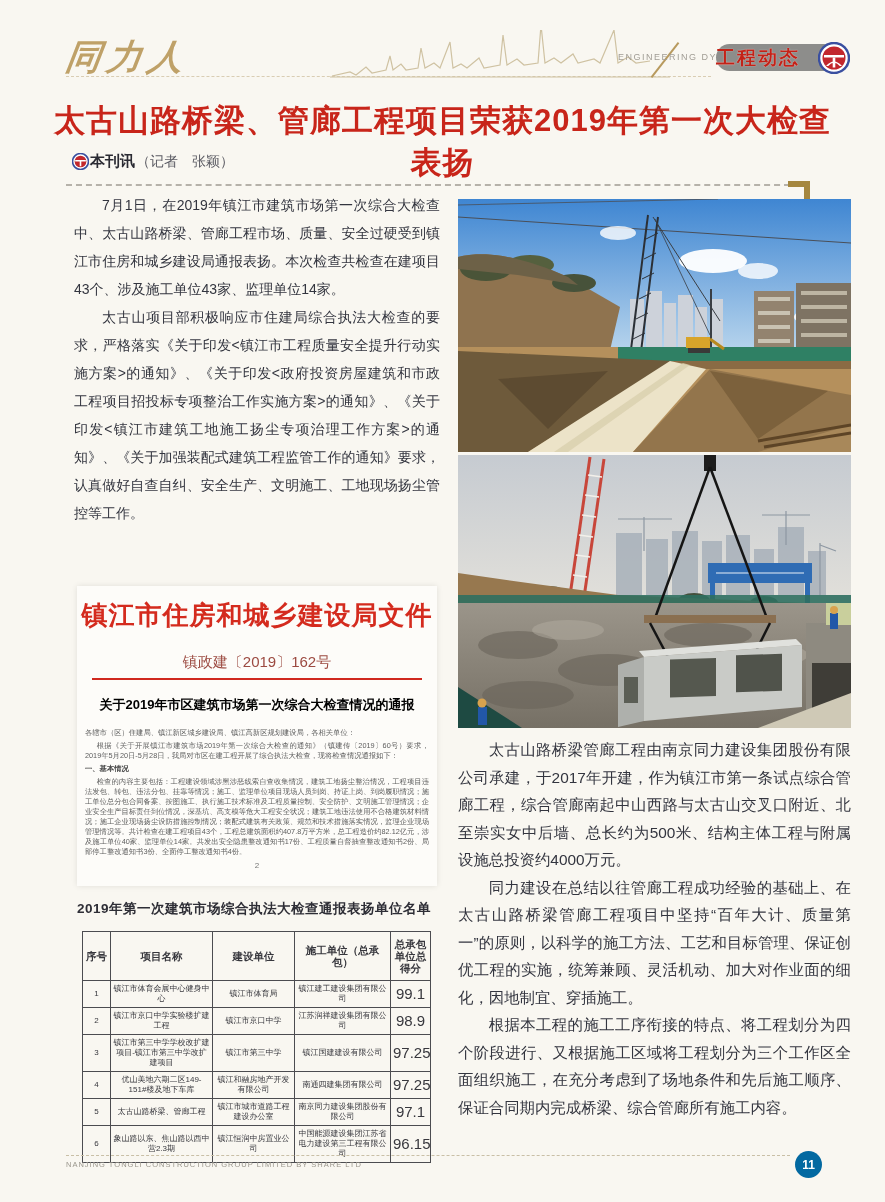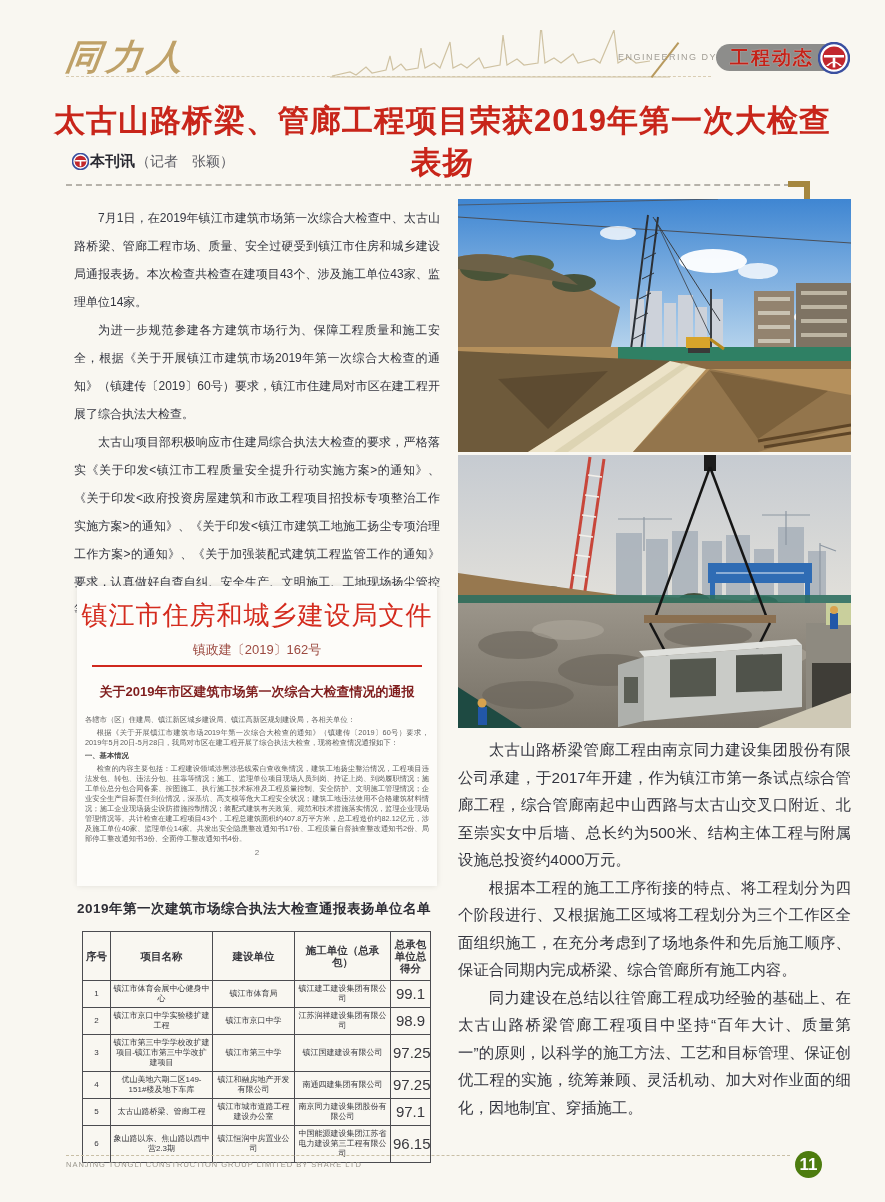--- a/index.html
+++ b/index.html
@@ -6,47 +6,47 @@
   .page{position:relative;width:885px;height:1202px;margin:0 auto;background:#f9f7f1;overflow:hidden;
         font-family:"Liberation Sans", sans-serif;color:#33353d;}
   
   .logo{position:absolute;left:66px;top:34px;font-family:"DejaVu Serif", serif;font-style:italic;
         font-weight:bold;font-size:35px;color:#bfa168;transform:skewX(-8deg);letter-spacing:6px;}
   .header-rule{position:absolute;left:66px;top:76px;width:645px;border-top:1px dashed #d9cdb3;}
   .skyline{position:absolute;left:330px;top:30px;width:340px;height:48px;}
   .diag-line{position:absolute;left:664px;top:38px;width:2px;height:44px;background:#b89a5e;transform:rotate(38deg);}
   .section-en{position:absolute;left:618px;top:52px;font-size:9px;color:#a19d95;letter-spacing:1.5px;}
   .badge{position:absolute;left:716px;top:44px;width:112px;height:27px;background:#8d8d8b;
-         border-radius:14px 4px 4px 14px;display:flex;align-items:center;justify-content:center;}
+         border-radius:14px 4px 4px 14px;display:flex;align-items:center;justify-content:flex-start;}
   .badge-label{font-size:19px;font-weight:bold;color:#c32218;letter-spacing:2px;text-shadow:0 0 1px #f5f5f5;}
   .badge-logo{position:absolute;left:818px;top:42px;width:32px;height:32px;}
   
   .article-title{position:absolute;left:40px;top:100px;width:805px;text-align:center;font-size:31px;
                  font-weight:bold;color:#c8251a;letter-spacing:1px;}
   .byline{position:absolute;left:72px;top:152px;display:flex;align-items:center;gap:1px;}
   .byline-logo{width:17px;height:17px;}
   .byline-source{font-size:15px;font-weight:bold;color:#2b2b33;}
   .byline-reporter{font-size:14px;color:#5c5c64;}
   .title-divider{position:absolute;left:66px;top:184px;width:734px;border-top:2px dashed #b6b2aa;}
   .corner-bracket-h{position:absolute;left:788px;top:181px;width:22px;height:6px;background:#a5873f;}
   .corner-bracket-v{position:absolute;left:804px;top:181px;width:6px;height:18px;background:#a5873f;}
   
-  .col-left{position:absolute;left:74px;top:204px;width:366px;font-size:12px;line-height:28px;
+  .col-left{position:absolute;left:74px;top:191px;width:366px;font-size:14px;line-height:28px;
             text-align:justify;color:#33353f;}
   .col-left p,.col-right p{margin:0;text-indent:2em;}
   .col-right{position:absolute;left:458px;top:736px;width:393px;font-size:15.4px;line-height:27.5px;
              text-align:justify;color:#33353f;}
   
   .doc-scan{position:absolute;left:77px;top:586px;width:360px;height:300px;background:#fdfcf9;
             box-shadow:0 0 6px rgba(0,0,0,.10);padding:0;}
-  .doc-letterhead{margin-top:12px;text-align:center;font-family:"DejaVu Serif", serif;font-weight:normal;
+  .doc-letterhead{margin-top:12px;text-align:center;font-family:"DejaVu Serif", serif;font-weight:bold;
                   font-size:26px;color:#d42b1e;letter-spacing:1px;}
-  .doc-number{margin-top:8px;text-align:center;font-size:13px;color:#9c4a41;filter:blur(.3px);}
+  .doc-number{margin-top:20px;text-align:center;font-size:15px;color:#9c4a41;filter:blur(.3px);}
   .doc-redline{margin:6px auto 0;width:330px;height:2px;background:#d0281e;}
-  .doc-subject{margin-top:16px;text-align:center;font-size:13px;font-weight:bold;color:#7f1d1d;}
+  .doc-subject{margin-top:16px;text-align:center;font-size:13px;font-weight:bold;color:#000000;}
   .doc-smalltext{margin:14px 8px 0;font-size:7.3px;line-height:10px;color:#5d5d5d;text-align:justify;filter:blur(.35px);}
   .doc-smalltext p{margin:0 0 3px;text-indent:1.6em;}
   .doc-smalltext p.nosalut{text-indent:0;}
   .doc-section{font-weight:bold;color:#474747;}
   .doc-pagenum{text-align:center;font-size:8px;color:#777;margin-top:4px;}
   
   .table-title{position:absolute;left:77px;top:900px;width:360px;text-align:left;font-size:13.5px;
                font-weight:bold;color:#2e2e36;letter-spacing:.5px;}
   .commend-table{position:absolute;left:82px;top:931px;width:348px;border-collapse:collapse;table-layout:fixed;}
   .commend-table th,.commend-table td{border:1px solid #4c4c50;text-align:center;vertical-align:middle;
@@ -56,21 +56,21 @@
   .commend-table td.score{font-size:15px;}
   .col-no{width:28px;}.col-proj{width:102px;}.col-owner{width:82px;}.col-contr{width:96px;}.col-score{width:40px;}
   
   .photo1{position:absolute;left:458px;top:199px;width:393px;height:253px;}
   .photo2{position:absolute;left:458px;top:455px;width:393px;height:273px;}
   .photo1 svg,.photo2 svg{display:block;width:100%;height:100%;}
   
   .footer-rule{position:absolute;left:66px;top:1155px;width:724px;border-top:1px dashed #c9bfa6;}
   .footer-company{position:absolute;left:66px;top:1160px;font-size:7.5px;color:#9b978d;letter-spacing:1px;}
   .footer-page{position:absolute;left:795px;top:1151px;width:27px;height:27px;border-radius:50%;
-               background:#4d7c0f;color:#fff;font-size:17px;font-weight:bold;display:flex;
+               background:#0369a1;color:#fff;font-size:12px;font-weight:bold;display:flex;
                align-items:center;justify-content:center;}
 </style>
 </head>
 <body>
 
 <div class="page">
 
   <div class="logo">同力人</div>
   <div class="header-rule"></div>
 
@@ -110,21 +110,20 @@
     <span class="byline-source">本刊讯</span>
     <span class="byline-reporter">（记者　张颖）</span>
   </div>
 
   <div class="title-divider"></div>
   <div class="corner-bracket-h"></div>
   <div class="corner-bracket-v"></div>
 
   <div class="col-left">
     <p>7月1日，在2019年镇江市建筑市场第一次综合大检查中、太古山路桥梁、管廊工程市场、质量、安全过硬受到镇江市住房和城乡建设局通报表扬。本次检查共检查在建项目43个、涉及施工单位43家、监理单位14家。</p>
-    <p>为进一步规范参建各方建筑市场行为、保障工程质量和施工安全，根据《关于开展镇江市建筑市场2019年第一次综合大检查的通知》（镇建传〔2019〕60号）要求，镇江市住建局对市区在建工程开展了综合执法大检查。</p>
     <p>太古山项目部积极响应市住建局综合执法大检查的要求，严格落实《关于印发&lt;镇江市工程质量安全提升行动实施方案&gt;的通知》、《关于印发&lt;政府投资房屋建筑和市政工程项目招投标专项整治工作实施方案&gt;的通知》、《关于印发&lt;镇江市建筑工地施工扬尘专项治理工作方案&gt;的通知》、《关于加强装配式建筑工程监管工作的通知》要求，认真做好自查自纠、安全生产、文明施工、工地现场扬尘管控等工作。</p>
   </div>
 
   <div class="doc-scan">
     <div class="doc-letterhead">镇江市住房和城乡建设局文件</div>
     <div class="doc-number">镇政建〔2019〕162号</div>
     <div class="doc-redline"></div>
     <div class="doc-subject">关于2019年市区建筑市场第一次综合大检查情况的通报</div>
     <div class="doc-smalltext">
       <p class="nosalut">各辖市（区）住建局、镇江新区城乡建设局、镇江高新区规划建设局，各相关单位：</p>
@@ -393,21 +392,21 @@
         <rect x="20" y="252" width="9" height="18" fill="#2257a8"></rect>
           <circle cx="24" cy="248" r="4.5" fill="#d8a24e"></circle>
       </g>
 
       <path d="M300,273 L393,238 L393,273 Z" fill="#cfc9b6"></path>
     </svg>
   </div>
 
   <div class="col-right">
     <p>太古山路桥梁管廊工程由南京同力建设集团股份有限公司承建，于2017年开建，作为镇江市第一条试点综合管廊工程，综合管廊南起中山西路与太古山交叉口附近、北至崇实女中后墙、总长约为500米、结构主体工程与附属设施总投资约4000万元。</p>
+    <p>同力建设在总结以往管廊工程成功经验的基础上、在太古山路桥梁管廊工程项目中坚持“百年大计、质量第一”的原则，以科学的施工方法、工艺和目标管理、保证创优工程的实施，统筹兼顾、灵活机动、加大对作业面的细化，因地制宜、穿插施工。</p>
     <p>根据本工程的施工工序衔接的特点、将工程划分为四个阶段进行、又根据施工区域将工程划分为三个工作区全面组织施工，在充分考虑到了场地条件和先后施工顺序、保证合同期内完成桥梁、综合管廊所有施工内容。</p>
-    <p>同力建设在总结以往管廊工程成功经验的基础上、在太古山路桥梁管廊工程项目中坚持“百年大计、质量第一”的原则，以科学的施工方法、工艺和目标管理、保证创优工程的实施，统筹兼顾、灵活机动、加大对作业面的细化，因地制宜、穿插施工。</p>
   </div>
 
   <div class="footer-rule"></div>
   <div class="footer-company">NANJING TONGLI CONSTRUCTION GROUP LIMITED BY SHARE LTD</div>
   <div class="footer-page">11</div>
 
 </div>
 
 </body></html>

